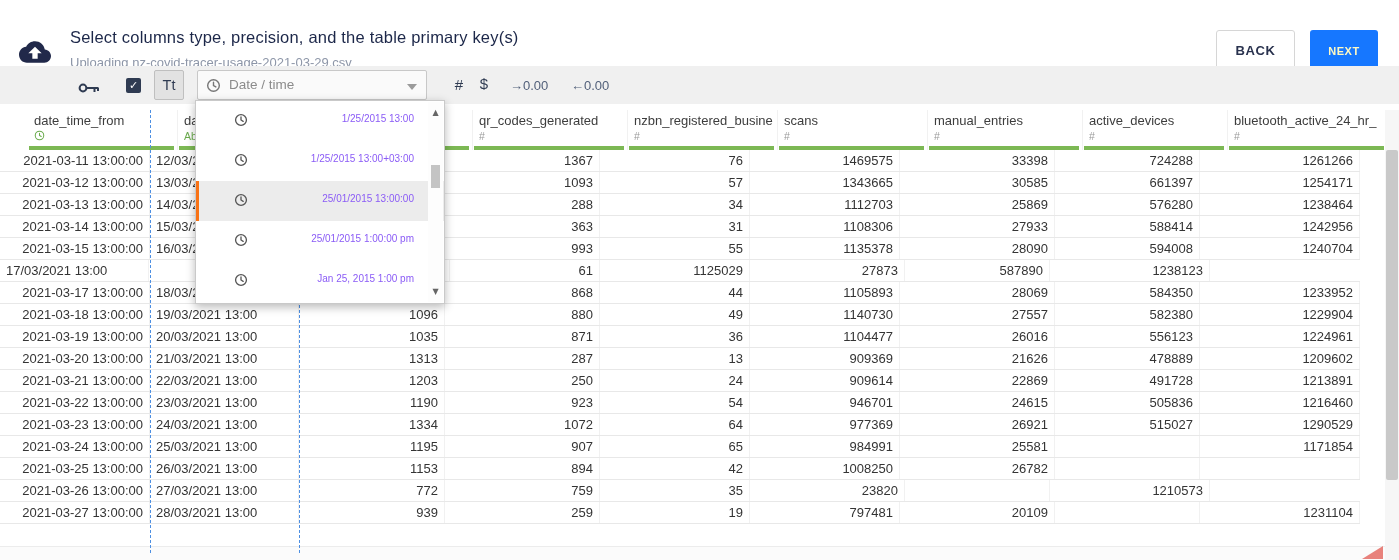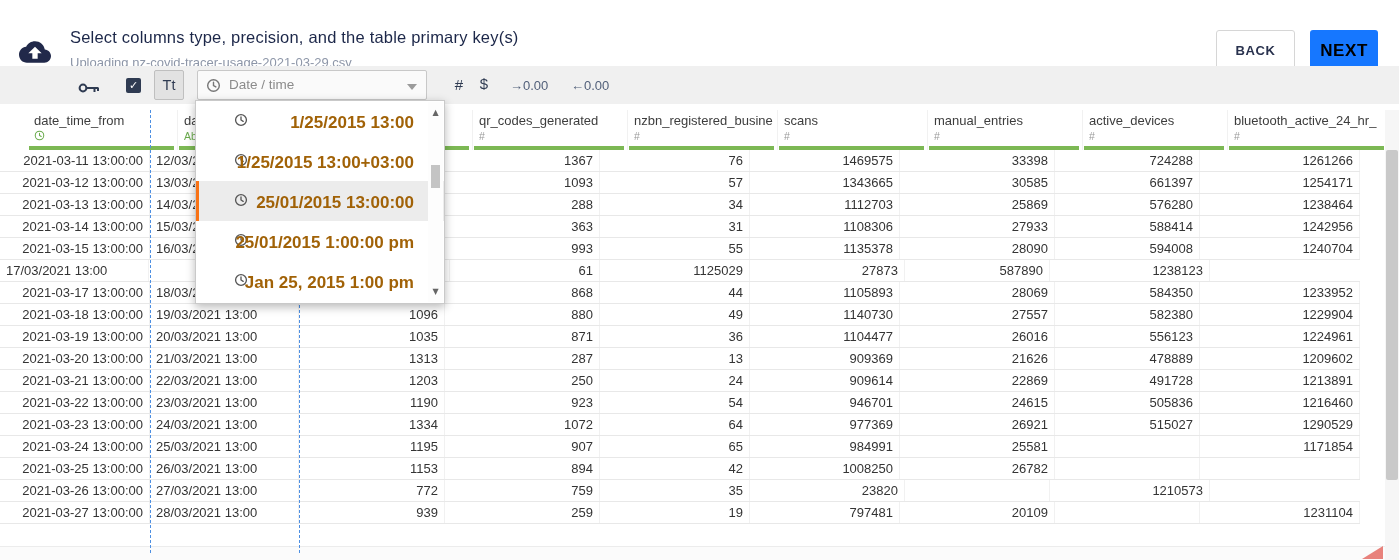--- a/index.html
+++ b/index.html
@@ -8,21 +8,21 @@
 
   
   .tophdr{position:absolute;left:0;top:0;width:1399px;height:66px;background:#fff;margin-top:20px;}
   .upicon{position:absolute;left:19px;top:16px;width:32px;height:32px;}
   .ptitle{position:absolute;left:70px;top:8px;font-size:16.5px;color:#1c2749;letter-spacing:.2px;}
   .psub{position:absolute;left:70px;top:35px;font-size:13px;color:#8d96a8;}
   .btn-back{position:absolute;left:1216px;top:10px;width:79px;height:41px;background:#fff;
             border:1px solid #d6d6d6;border-radius:3px;color:#29324e;font-size:13px;font-weight:bold;
             letter-spacing:.6px;cursor:pointer;font-family:inherit;}
   .btn-next{position:absolute;left:1310px;top:10px;width:68px;height:41px;background:#1677ff;
-            border:none;border-radius:3px;color:#000000;font-size:17px;font-weight:bold;
+            border:none;border-radius:3px;color:#fef9c3;font-size:11px;font-weight:bold;
             letter-spacing:.6px;cursor:pointer;font-family:inherit;}
 
   
   .toolbar{position:absolute;left:0;top:66px;width:1399px;height:38px;background:#f0f0f0;z-index:3;}
   .key-icon{position:absolute;left:78px;top:14px;}
   .checkbox{position:absolute;left:126px;top:12px;width:15px;height:15px;background:#2f3b52;
             border-radius:2px;color:#fff;text-align:center;line-height:15px;font-size:11px;cursor:pointer;}
   .checkbox::after{content:"\2713";}
   .tt-btn{position:absolute;left:154px;top:4px;width:30px;height:30px;background:#e2e2e2;
           border:1px solid #bfbfbf;border-radius:2px;color:#2f3b52;font-size:14.5px;
@@ -58,21 +58,21 @@
   .guide{position:absolute;top:110px;height:443px;width:0;border-left:1px dashed #4d8fe2;z-index:6;}
   .guide-l{left:150px;} .guide-r{left:299px;}
 
   
   .dropdown{position:absolute;left:195px;top:100px;width:250px;height:204px;background:#fff;
             border:1px solid #c9c9c9;box-shadow:0 3px 9px rgba(0,0,0,.28);z-index:20;box-sizing:border-box;}
   .dd-item{position:relative;height:40px;cursor:pointer;}
   .dd-item.selected{background:#ececec;border-left:3px solid #f97316;}
   .dd-clock{position:absolute;left:38px;top:12px;color:#555;}
   .dd-item.selected .dd-clock{left:35px;}
-  .dd-label{position:absolute;right:30px;top:12px;font-size:17px;color:#a16207;white-space:nowrap;font-weight:bold;}
+  .dd-label{position:absolute;right:30px;top:12px;font-size:10px;color:#8b5cf6;white-space:nowrap;}
   .dd-scrollbar{position:absolute;right:1px;top:1px;bottom:1px;width:15px;background:#fdfdfd;}
   .dd-up,.dd-down{position:absolute;left:0;width:15px;text-align:center;font-size:8px;color:#666;
                   font-family:"DejaVu Sans",sans-serif;cursor:pointer;}
   .dd-up{top:6px;} .dd-down{bottom:6px;}
   .dd-thumb{position:absolute;left:3px;top:63px;width:9px;height:23px;background:#c4c4c4;cursor:pointer;}
 
   
   .vscroll{position:absolute;right:0;top:110px;width:14px;height:450px;background:#f6f6f6;z-index:4;}
   .vthumb{position:absolute;left:1px;top:40px;width:12px;height:330px;background:#c9c9c9;border-radius:2px;cursor:pointer;}
   .hscroll{position:absolute;left:0;top:546px;width:1385px;height:14px;background:#fbfbfb;border-top:1px solid #ececec;z-index:4;}

